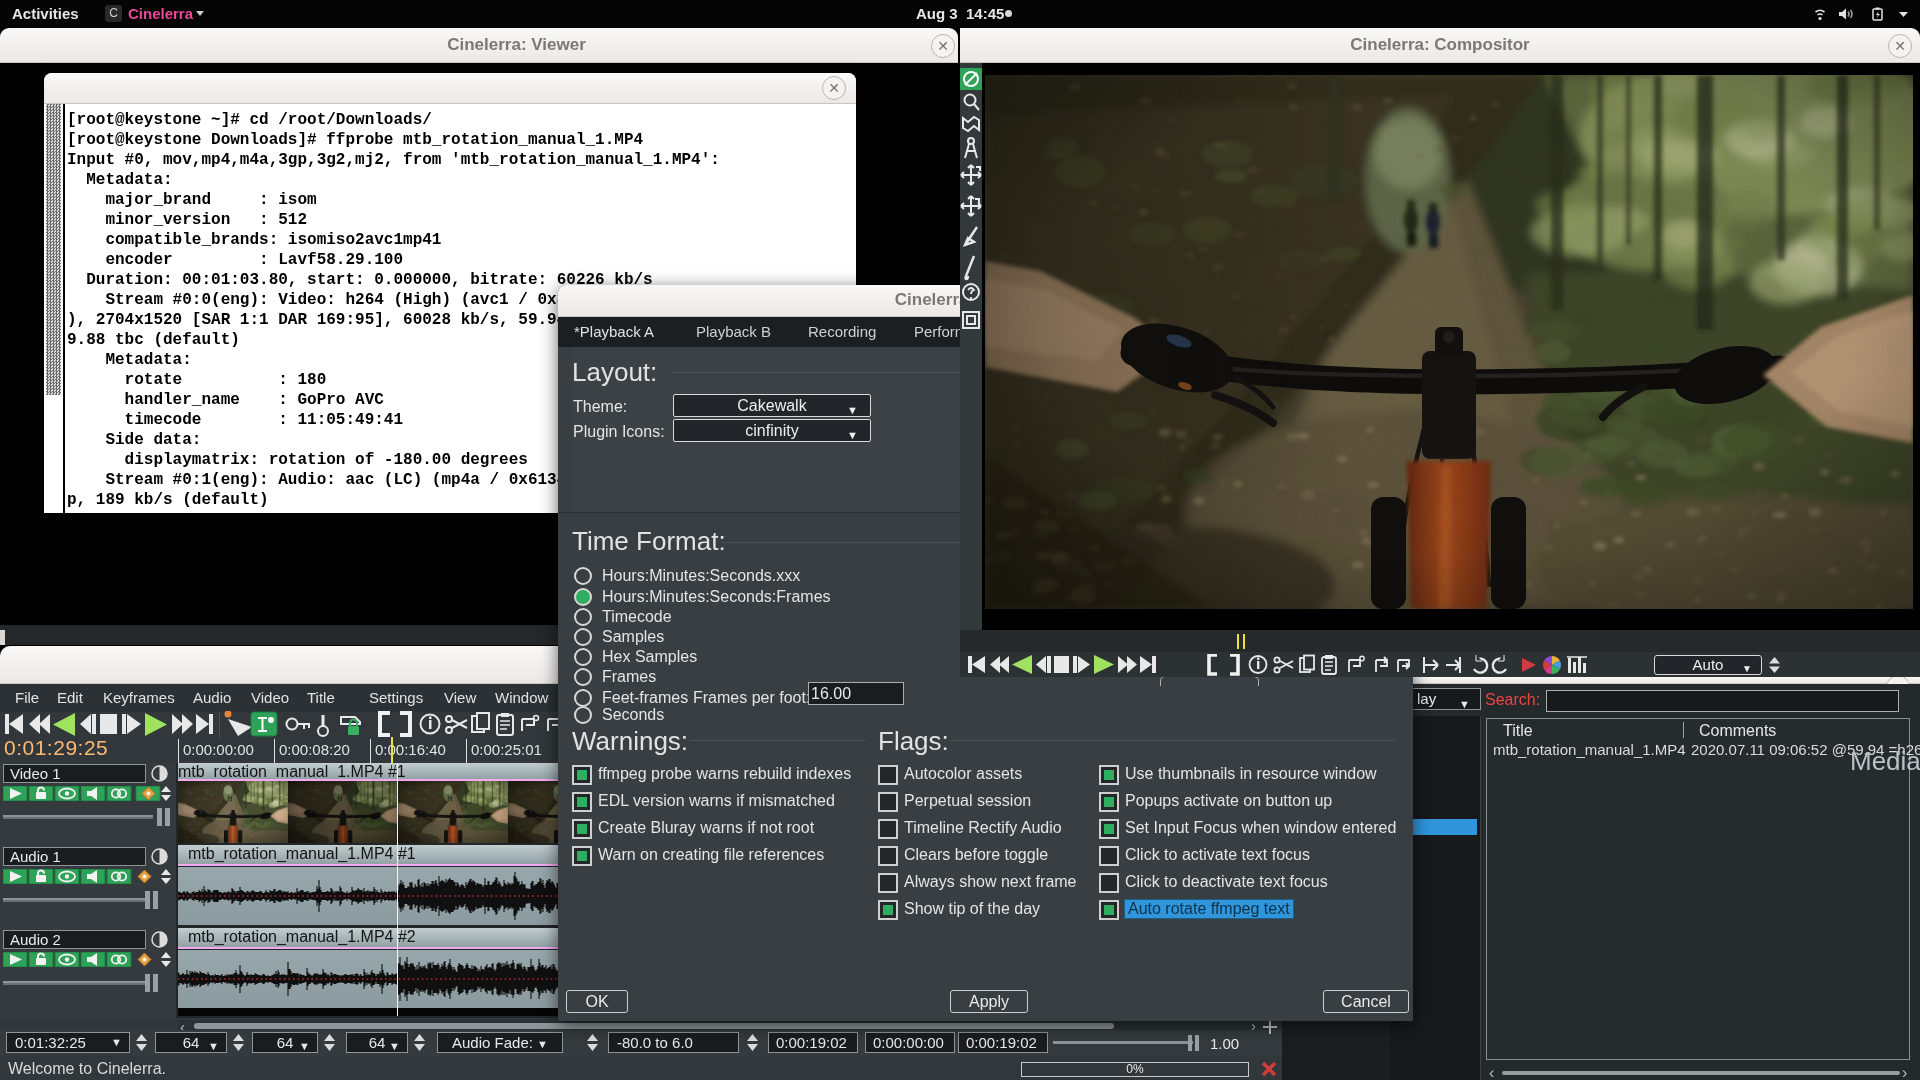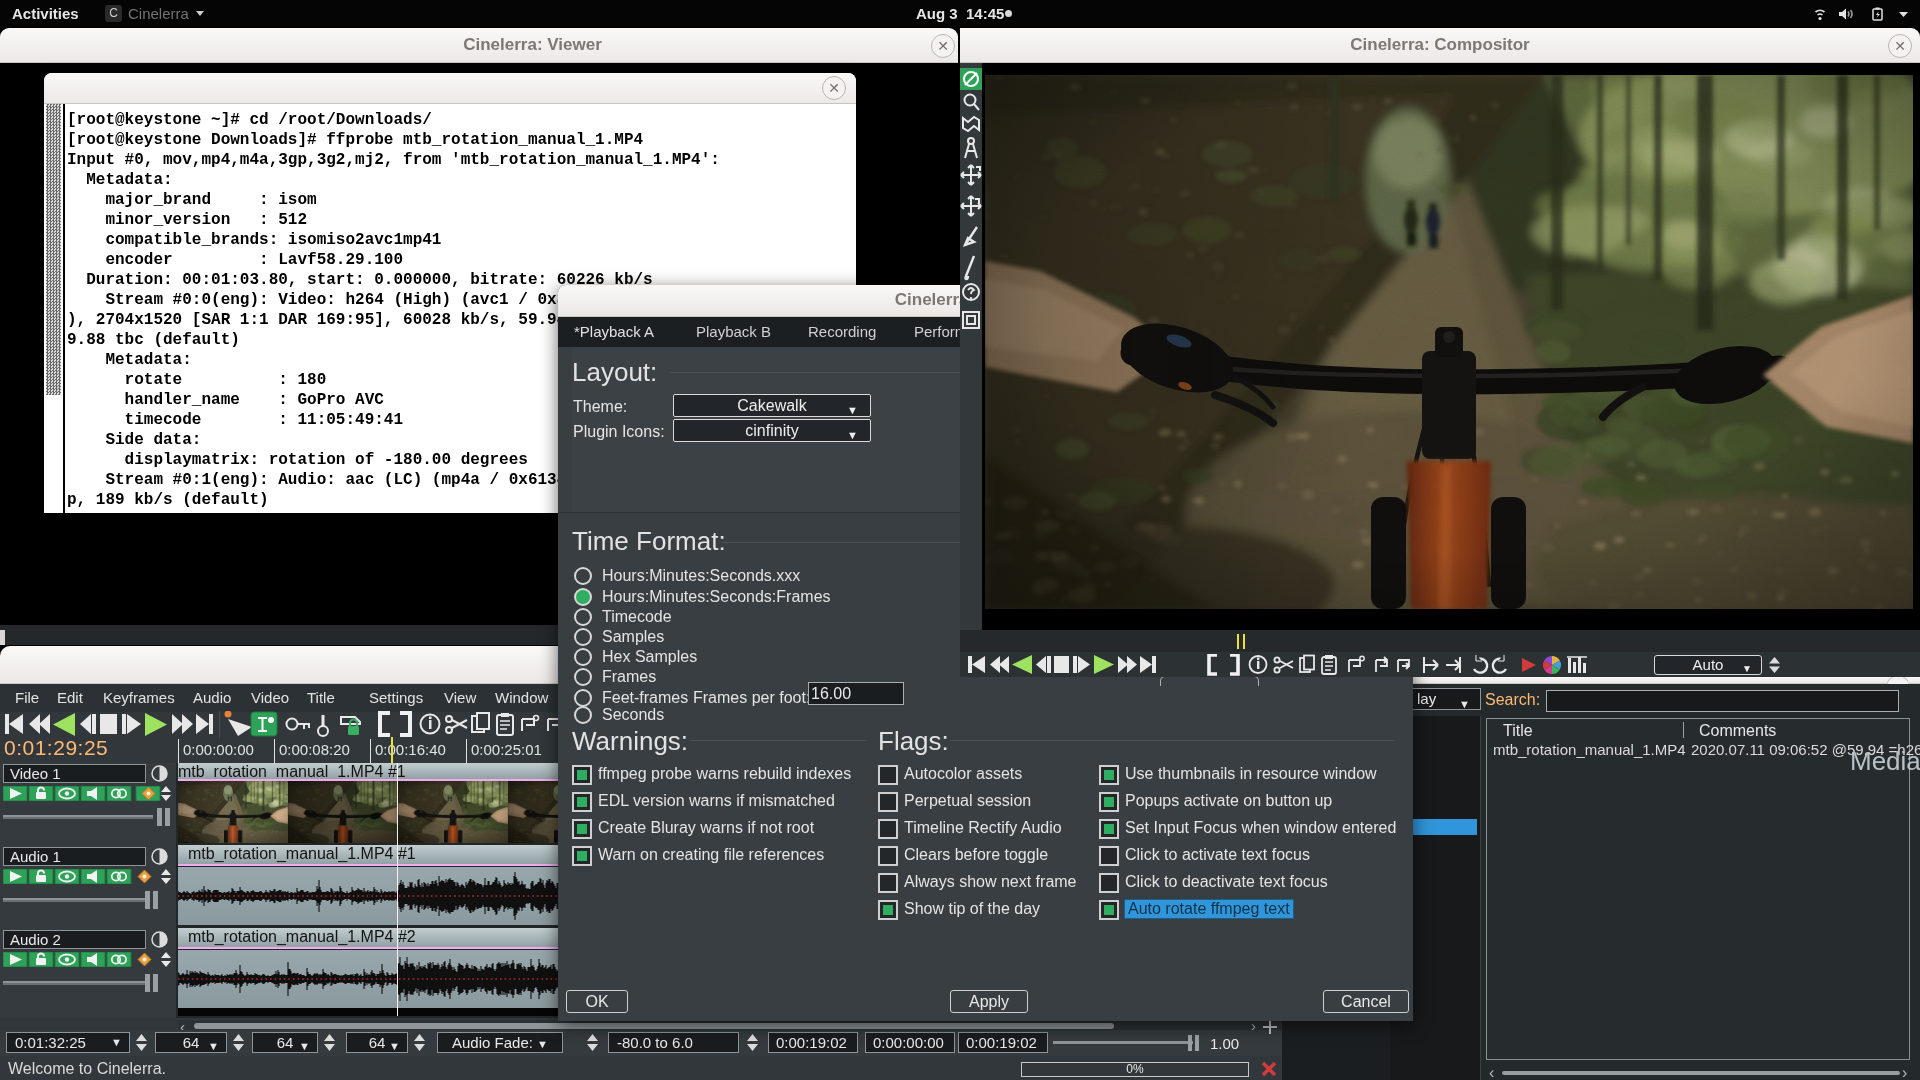--- a/index.html
+++ b/index.html
@@ -490,21 +490,21 @@
     <rect width="928" height="534" fill="#191607" opacity=".10"></rect>
           <rect width="928" height="534" fill="url(#leftdark)"></rect>
           <rect width="928" height="534" fill="url(#vig)"></rect>
   </g>
       </defs>
     </svg>
 
 <div class="a" style="left:0;top:0;width:1920px;height:27px;background:#050505"></div>
 <div class="a" style="left:12px;top:5px;color:#e6e6e6;font-size:15px;font-weight:bold">Activities</div>
 <div class="a" style="left:105px;top:5px;width:17px;height:17px;background:#2a2a2a;border-radius:3px;color:#cfcfcf;font-size:12px;text-align:center;line-height:17px">C</div>
-<div class="a" style="left:128px;top:5px;color:#737373;font-size:15px;font-weight:normal">Cinelerra</div>
+<div class="a" style="left:128px;top:5px;color:#ec4899;font-size:15px;font-weight:bold">Cinelerra</div>
 <div class="a" style="left:196px;top:11px;width:0;height:0;border:4px solid transparent;border-top:5px solid #ccc"></div>
 <div class="a" style="left:916px;top:5px;color:#e6e6e6;font-size:15px;font-weight:bold">Aug 3&nbsp;&nbsp;14:45</div>
 <div class="a" style="left:1005px;top:10px;width:7px;height:7px;border-radius:50%;background:#d8d8d8"></div>
 <div class="a" style="left:1813px;top:7px;width:96px;height:14px">
 <svg width="96" height="14" viewBox="0 0 96 14">
 <g stroke="#e2e2e2" fill="none">
           <path d="M2.5 5 Q7 1.5 11.5 5" stroke-width="1.6"></path>
           <path d="M4.5 8 Q7 6 9.5 8" stroke-width="1.6"></path>
         </g>
 <circle cx="7" cy="11.5" r="1.6" fill="#e2e2e2"></circle>
@@ -512,21 +512,21 @@
 <path d="M35 4.5 Q37 7 35 9.5 M37.5 3 Q40.5 7 37.5 11" stroke="#9a9a9a" stroke-width="1.6" fill="none"></path>
 <rect x="60" y="2" width="9" height="11" rx="1" fill="none" stroke="#e2e2e2" stroke-width="1.5"></rect>
 <rect x="62.5" y="0.5" width="4" height="2" fill="#e2e2e2"></rect>
 <path d="M65.5 4.5 l-2.5 3.5 h2 l-1.5 3 l3.5 -4 h-2 z" fill="#e2e2e2"></path>
 <path d="M86 5 h9 l-4.5 5 z" fill="#e2e2e2"></path>
 </svg>
     </div>
 
 <div class="a" style="left:0;top:28px;width:958px;height:617px;background:#000;border-radius:9px 9px 0 0">
   <div class="tbar a" style="left:0;top:0;width:958px;height:35px;border-radius:9px 9px 0 0"></div>
-  <div class="ttxt a" style="left:16px;top:7px;width:1033px">Cinelerra: Viewer</div>
+  <div class="ttxt a" style="left:0;top:7px;width:1033px">Cinelerra: Viewer</div>
   <div class="wclose a" style="left:931px;top:6px">✕</div>
   <div class="a" style="left:0;top:597px;width:958px;height:20px;background:#25282a"></div>
   <div class="a" style="left:0;top:602px;width:5px;height:15px;background:#d8d6d4"></div>
 </div>
 
 <div class="a" style="left:44px;top:73px;width:812px;height:440px;background:#fff;border-radius:8px 8px 0 0;box-shadow:0 3px 14px rgba(0,0,0,.55)">
   <div class="tbar a" style="left:0;top:0;width:812px;height:31px;border-radius:8px 8px 0 0"></div>
   <div class="wclose a" style="left:778px;top:3px">✕</div>
   <div class="a" style="left:2px;top:31px;width:15px;height:291px;background:repeating-conic-gradient(#6a6a6a 0% 25%,#dcdcdc 0% 50%) 0 0/3px 3px"></div>
   <div class="a" style="left:19px;top:31px;width:2px;height:409px;background:#000"></div>
@@ -858,21 +858,21 @@
 </div>
 
 <div class="a" style="left:1398px;top:677px;width:522px;height:403px;background:#24292c">
   <div class="tbar a" style="left:0;top:0;width:522px;height:7px"></div>
   <div class="a" style="left:488px;top:-2px;width:22px;height:9px;overflow:hidden">
         <span class="wclose a" style="left:0;top:0"></span>
       </div>
   <div class="tbox a" style="left:-8px;top:11px;width:91px;height:22px;font-size:15px;line-height:20px;padding-left:26px;background:#17191b">lay<span class="a" style="right:10px;top:5px;font-size:11px">▼</span></div>
   <div class="a" style="left:-8px;top:39px;width:91px;height:364px;background:#17191b;border-right:1px solid #3a4043"></div>
   <div class="a" style="left:-8px;top:142px;width:87px;height:16px;background:#3095da"></div>
-  <div class="a" style="left:87px;top:14px;color:#fdba74;font-size:16px">Search:</div>
+  <div class="a" style="left:87px;top:14px;color:#ef4444;font-size:16px">Search:</div>
   <div class="tbox a" style="left:148px;top:13px;width:353px;height:22px;background:#17191b;border-color:#a9aeb0"></div>
   <div class="a" style="left:88px;top:41px;width:424px;height:342px;border:1px solid #8a8f92;background:#262b2e">
     <div class="a" style="left:102px;top:3px;width:1px;height:16px;background:#9aa0a3;left:196px"></div>
     <div class="a" style="left:16px;top:3px;color:#e6e6e6;font-size:16px">Title</div>
     <div class="a" style="left:212px;top:3px;color:#e6e6e6;font-size:16px">Comments</div>
     <div class="a" style="left:6px;top:22px;color:#dadada;font-size:15px;white-space:nowrap">mtb_rotation_manual_1.MP4</div>
     <div class="a" style="left:204px;top:22px;color:#dadada;font-size:15px;white-space:nowrap">2020.07.11 09:06:52 @59.94 =h264</div>
     <div class="a" style="left:363px;top:27px;color:#b9c2c6;font-size:26px">Media</div>
   </div>
   <div class="a" style="left:91px;top:389px;width:12px;height:13px;color:#b8bcbe;font-size:16px;line-height:13px">‹</div>

